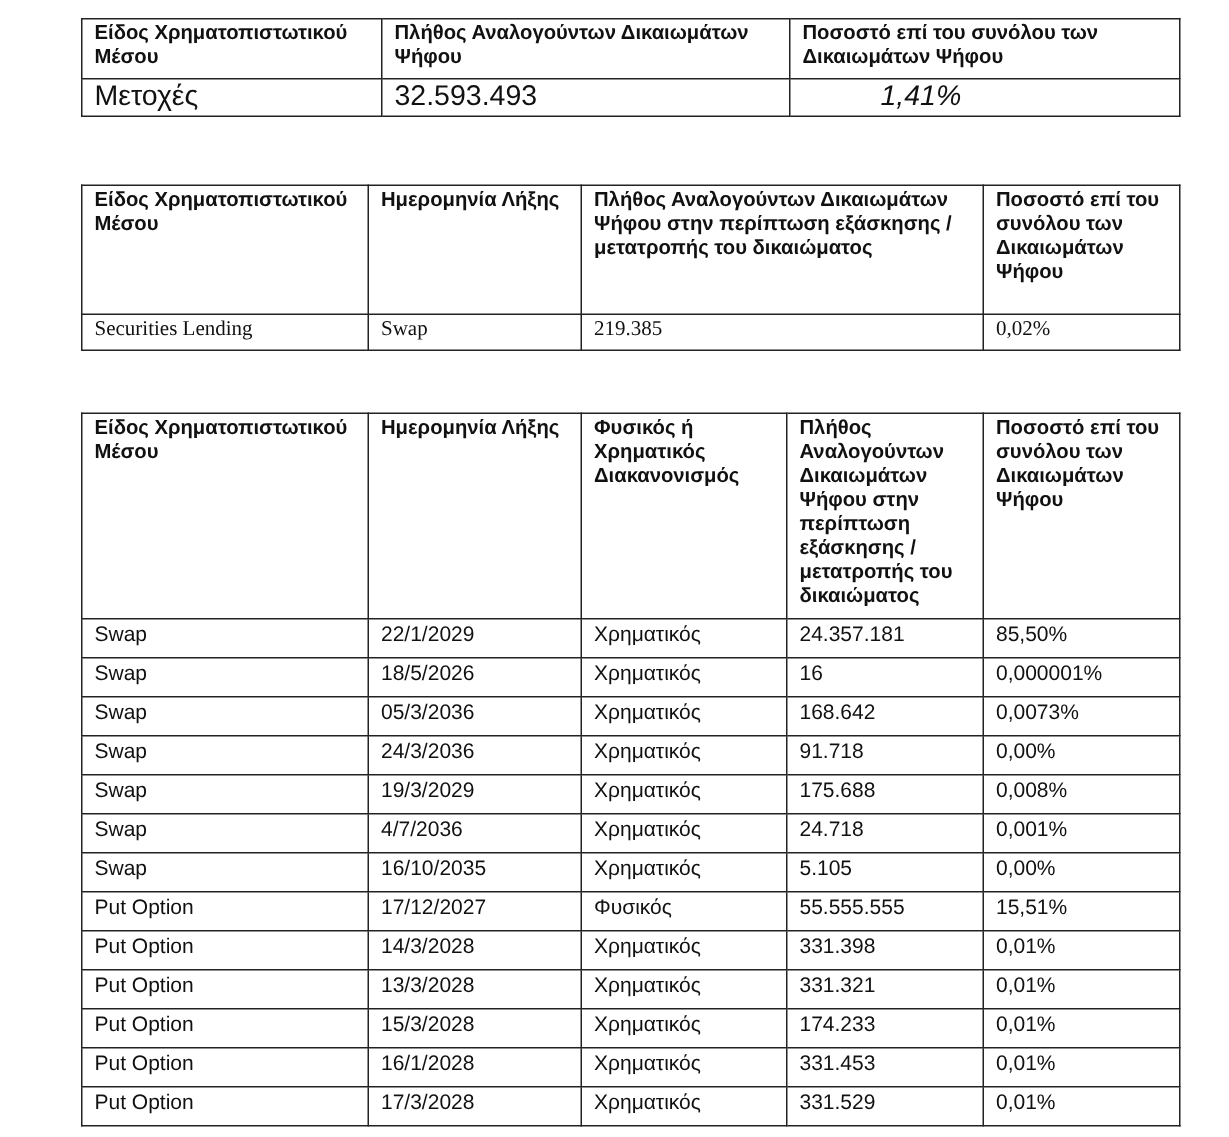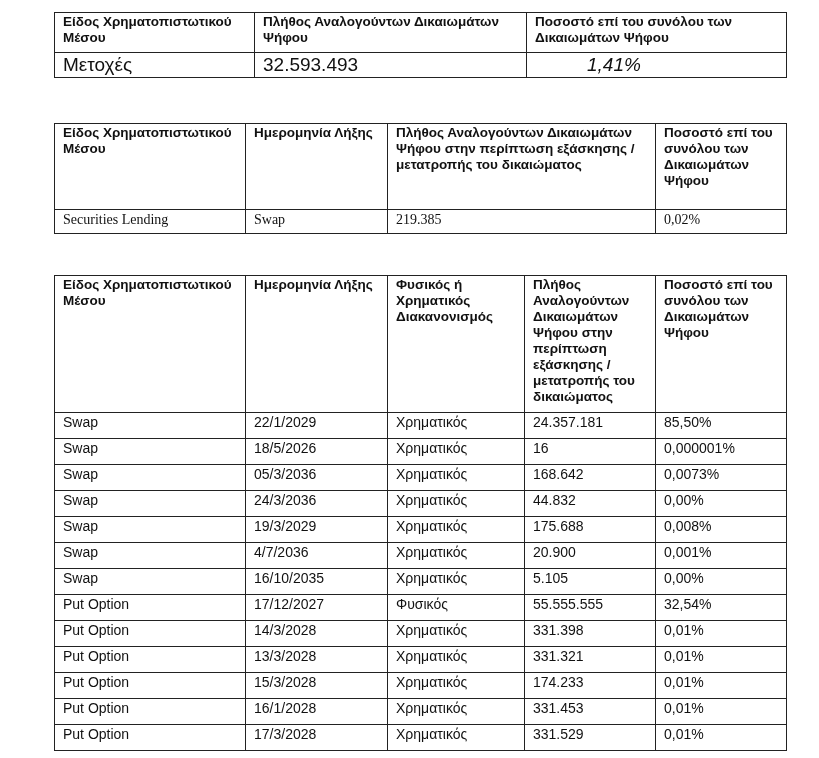--- a/index.html
+++ b/index.html
@@ -110,50 +110,50 @@
         <td>Swap</td>
         <td>05/3/2036</td>
         <td>Χρηματικός</td>
         <td>168.642</td>
         <td>0,0073%</td>
       </tr>
       <tr>
         <td>Swap</td>
         <td>24/3/2036</td>
         <td>Χρηματικός</td>
-        <td>44.832</td>
+        <td>91.718</td>
         <td>0,00%</td>
       </tr>
       <tr>
         <td>Swap</td>
         <td>19/3/2029</td>
         <td>Χρηματικός</td>
         <td>175.688</td>
         <td>0,008%</td>
       </tr>
       <tr>
         <td>Swap</td>
         <td>4/7/2036</td>
         <td>Χρηματικός</td>
-        <td>20.900</td>
+        <td>24.718</td>
         <td>0,001%</td>
       </tr>
       <tr>
         <td>Swap</td>
         <td>16/10/2035</td>
         <td>Χρηματικός</td>
         <td>5.105</td>
         <td>0,00%</td>
       </tr>
       <tr>
         <td>Put Option</td>
         <td>17/12/2027</td>
         <td>Φυσικός</td>
         <td>55.555.555</td>
-        <td>32,54%</td>
+        <td>15,51%</td>
       </tr>
       <tr>
         <td>Put Option</td>
         <td>14/3/2028</td>
         <td>Χρηματικός</td>
         <td>331.398</td>
         <td>0,01%</td>
       </tr>
       <tr>
         <td>Put Option</td>

